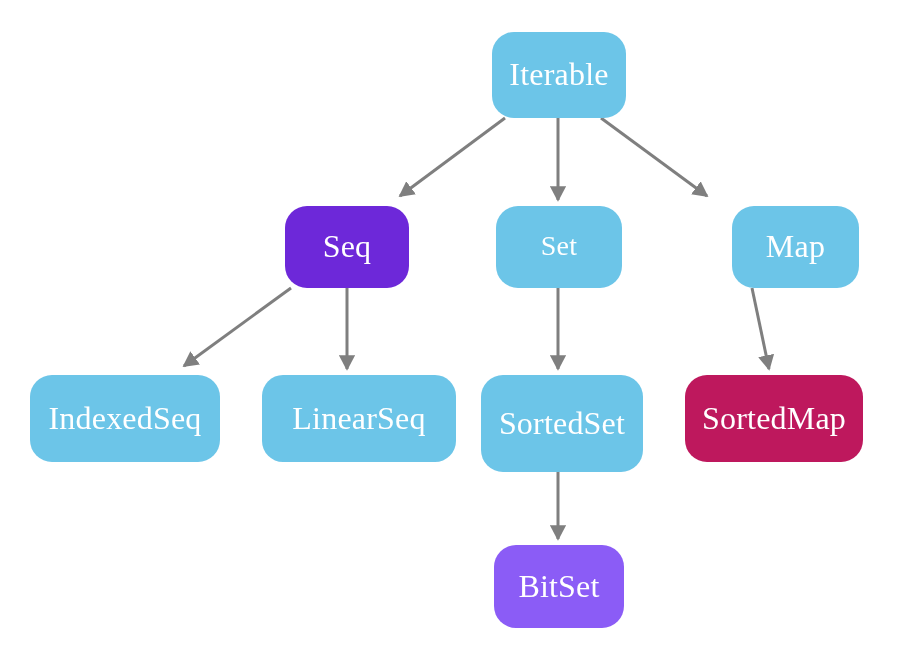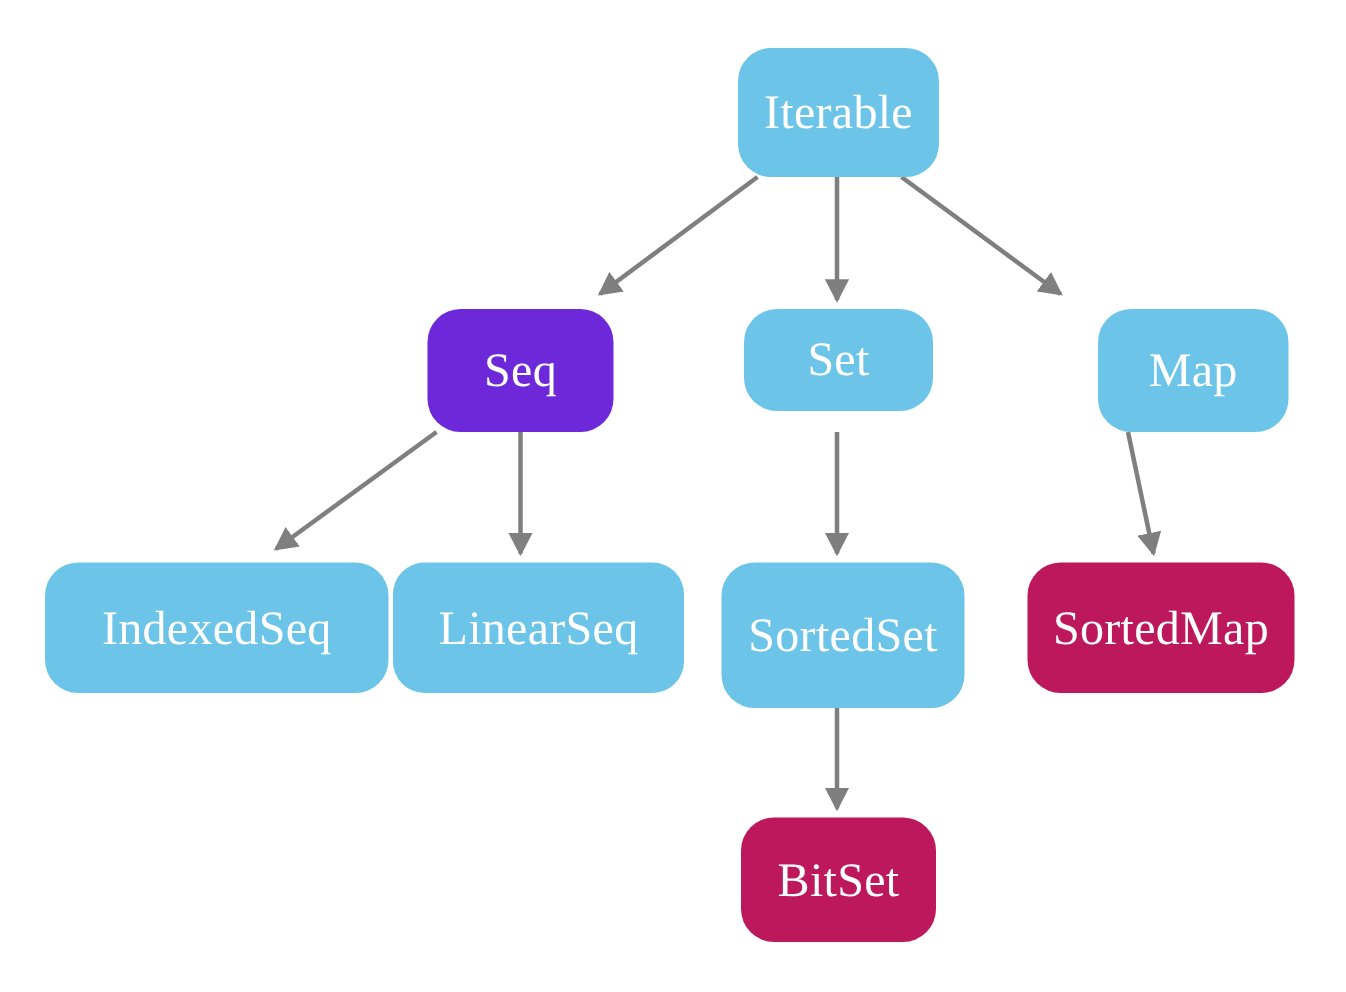--- a/index.html
+++ b/index.html
@@ -78,36 +78,36 @@
       </g>
   </svg>
 
   <div id="node-layer">
       <div class="node" style="left: 492px; top: 32px; width: 134px; height: 86px; background: rgb(108, 197, 232); color: rgb(255, 255, 255); border-radius: 22px; font-size: 32px;">
         <span class="node-label">Iterable</span>
       </div>
       <div class="node" style="left: 285px; top: 206px; width: 124px; height: 82px; background: #6d28d9; color: rgb(255, 255, 255); border-radius: 22px; font-size: 32px;">
         <span class="node-label">Seq</span>
       </div>
-      <div class="node" style="left: 496px; top: 206px; width: 126px; height: 68px; background: rgb(108, 197, 232); color: rgb(255, 255, 255); border-radius: 22px; font-size: 32px;">
+      <div class="node" style="left: 496px; top: 206px; width: 126px; height: 82px; background: rgb(108, 197, 232); color: rgb(255, 255, 255); border-radius: 22px; font-size: 28px;">
         <span class="node-label">Set</span>
       </div>
       <div class="node" style="left: 688px; top: 206px; width: 127px; height: 82px; background: rgb(108, 197, 232); color: rgb(255, 255, 255); border-radius: 22px; font-size: 32px; margin-left: 44px;">
         <span class="node-label">Map</span>
       </div>
-      <div class="node" style="left: 30px; top: 375px; width: 229px; height: 87px; background: rgb(108, 197, 232); color: rgb(255, 255, 255); border-radius: 22px; font-size: 32px;">
+      <div class="node" style="left: 30px; top: 375px; width: 190px; height: 87px; background: rgb(108, 197, 232); color: rgb(255, 255, 255); border-radius: 22px; font-size: 32px;">
         <span class="node-label">IndexedSeq</span>
       </div>
       <div class="node" style="left: 262px; top: 375px; width: 194px; height: 87px; background: rgb(108, 197, 232); color: rgb(255, 255, 255); border-radius: 21px; font-size: 32px;">
         <span class="node-label">LinearSeq</span>
       </div>
       <div class="node" style="left: 481px; top: 375px; width: 162px; height: 97px; background: rgb(108, 197, 232); color: rgb(255, 255, 255); border-radius: 22px; font-size: 32px;">
         <span class="node-label">SortedSet</span>
       </div>
       <div class="node" style="left: 685px; top: 375px; width: 178px; height: 87px; background: #be185d; color: rgb(255, 255, 255); border-radius: 22px; font-size: 32px;">
         <span class="node-label">SortedMap</span>
       </div>
-      <div class="node" style="left: 494px; top: 545px; width: 130px; height: 83px; background: #be185d; color: rgb(255, 255, 255); border-radius: 22px; font-size: 32px;">
+      <div class="node" style="left: 494px; top: 545px; width: 130px; height: 83px; background: #8b5cf6; color: rgb(255, 255, 255); border-radius: 22px; font-size: 32px;">
         <span class="node-label">BitSet</span>
       </div>
     </div>
 
 </div>
 
 </body></html>

